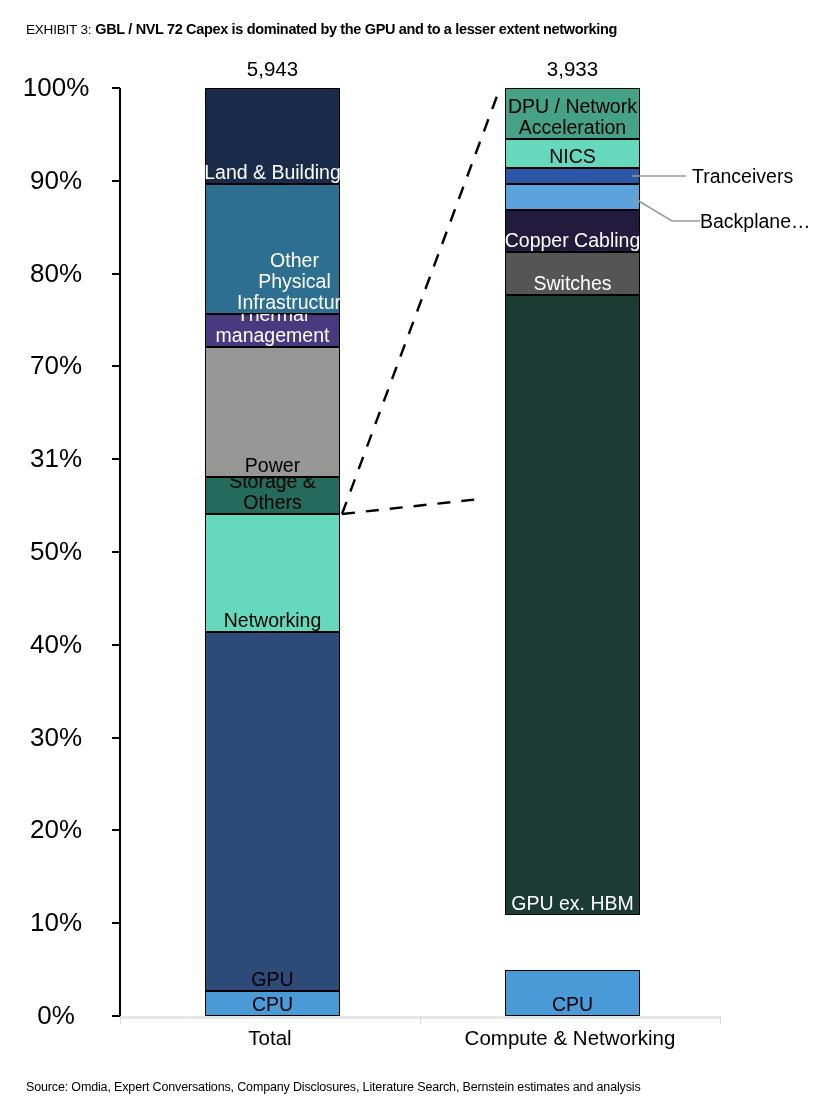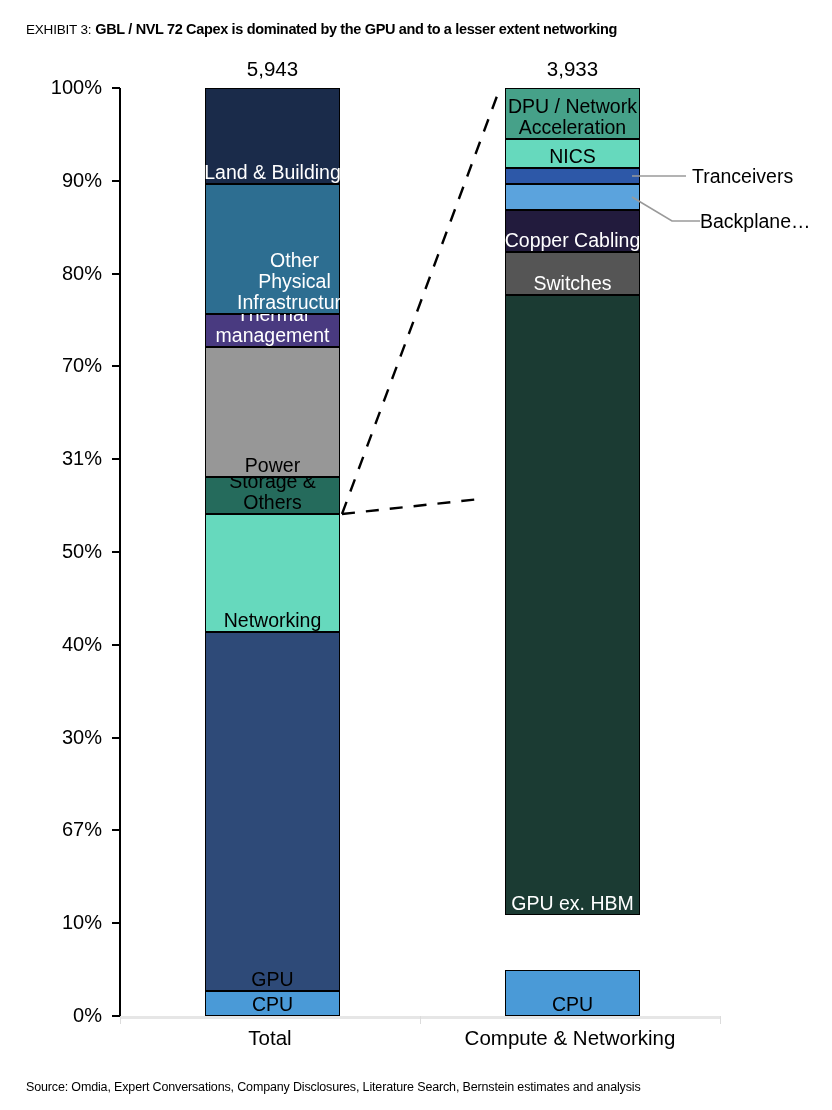--- a/index.html
+++ b/index.html
@@ -36,21 +36,21 @@
   }
   #xaxis-line {
     position: absolute; left: 120px; top: 1016px;
     width: 600px; height: 3px; background: #e6e6e6;
   }
   .ytick-mark {
     position: absolute; left: 112px; width: 8px; height: 2px; background: #000;
   }
   .ytick-label {
     position: absolute; right: 760px;
-    text-align: right; font-size: 20px; line-height: 20px;
+    text-align: center; font-size: 26px; line-height: 20px;
     white-space: nowrap;
   }
   .xtick-sep {
     position: absolute; top: 1016px; width: 1px; height: 8px; background: #dcdcdc;
   }
   .xcat-label {
     position: absolute; top: 1026px; text-align: center;
     font-size: 20.5px; line-height: 24px; white-space: nowrap;
   }
   .bar-total {
@@ -99,21 +99,21 @@
 
   <div id="yaxis-line"></div>
   <div id="xaxis-line"></div>
 
   <div id="y-axis">
       <div class="ytick-mark" style="top: 1015px;"></div>
       <div class="ytick-label" style="top: 1005px; left: 10px; width: 92px;">0%</div>
       <div class="ytick-mark" style="top: 922.2px;"></div>
       <div class="ytick-label" style="top: 912.2px; left: 10px; width: 92px;">10%</div>
       <div class="ytick-mark" style="top: 829.4px;"></div>
-      <div class="ytick-label" style="top: 819.4px; left: 10px; width: 92px;">67%</div>
+      <div class="ytick-label" style="top: 819.4px; left: 10px; width: 92px;">20%</div>
       <div class="ytick-mark" style="top: 736.6px;"></div>
       <div class="ytick-label" style="top: 726.6px; left: 10px; width: 92px;">30%</div>
       <div class="ytick-mark" style="top: 643.8px;"></div>
       <div class="ytick-label" style="top: 633.8px; left: 10px; width: 92px;">40%</div>
       <div class="ytick-mark" style="top: 551px;"></div>
       <div class="ytick-label" style="top: 541px; left: 10px; width: 92px;">50%</div>
       <div class="ytick-mark" style="top: 458.2px;"></div>
       <div class="ytick-label" style="top: 448.2px; left: 10px; width: 92px;">31%</div>
       <div class="ytick-mark" style="top: 365.4px;"></div>
       <div class="ytick-label" style="top: 355.4px; left: 10px; width: 92px;">70%</div>

